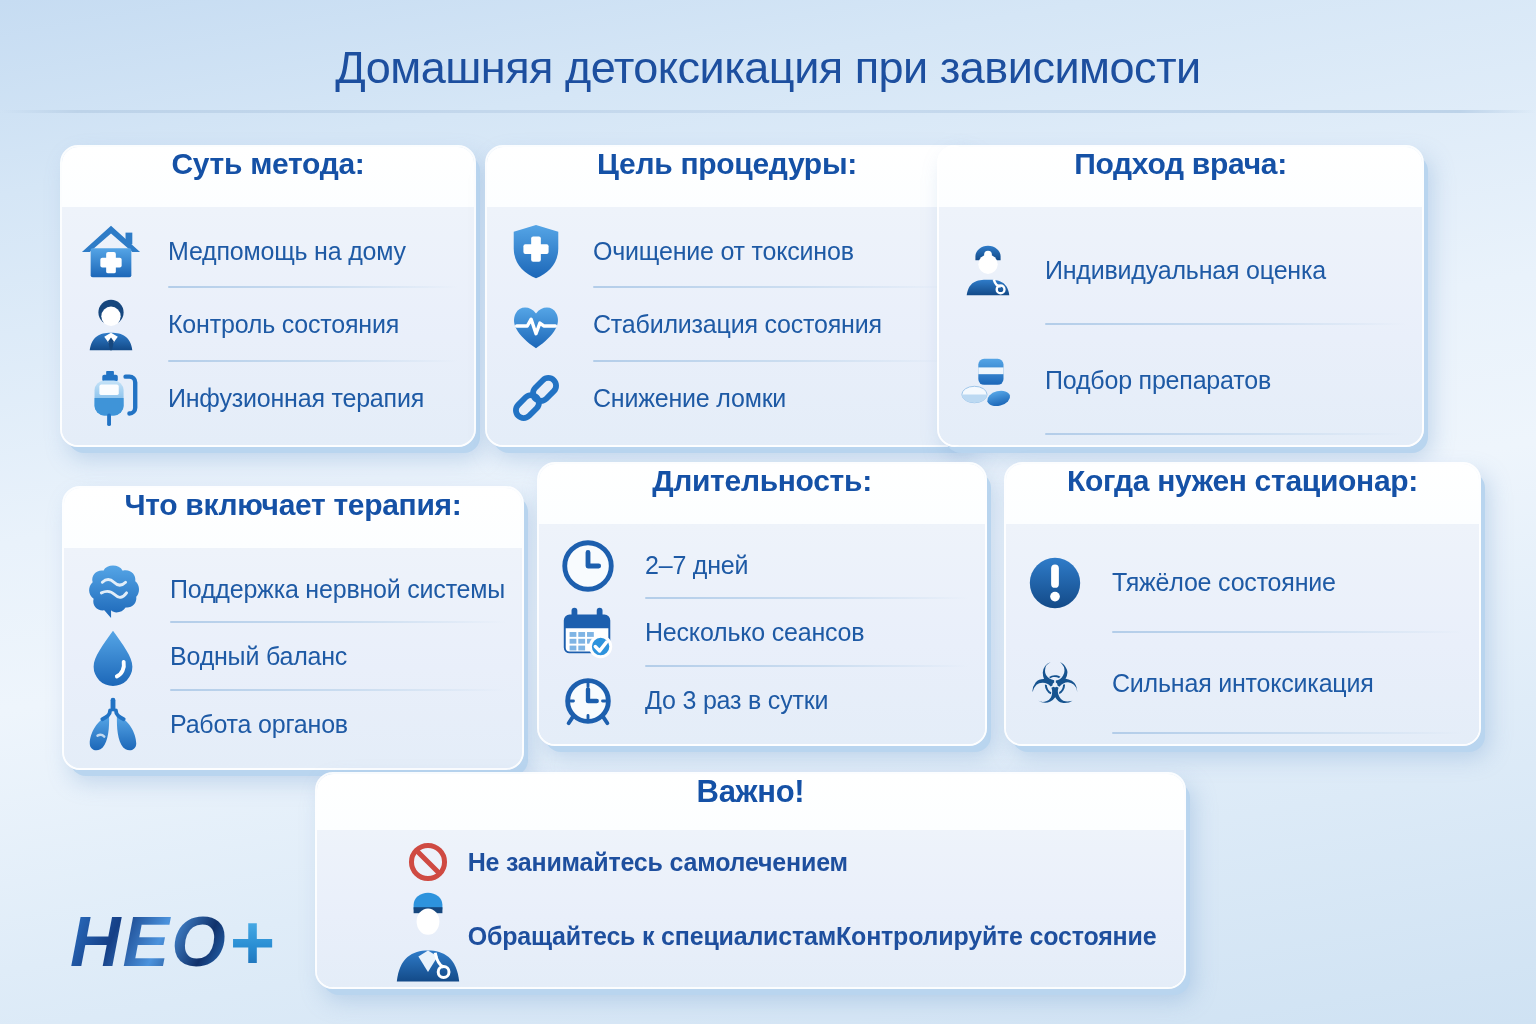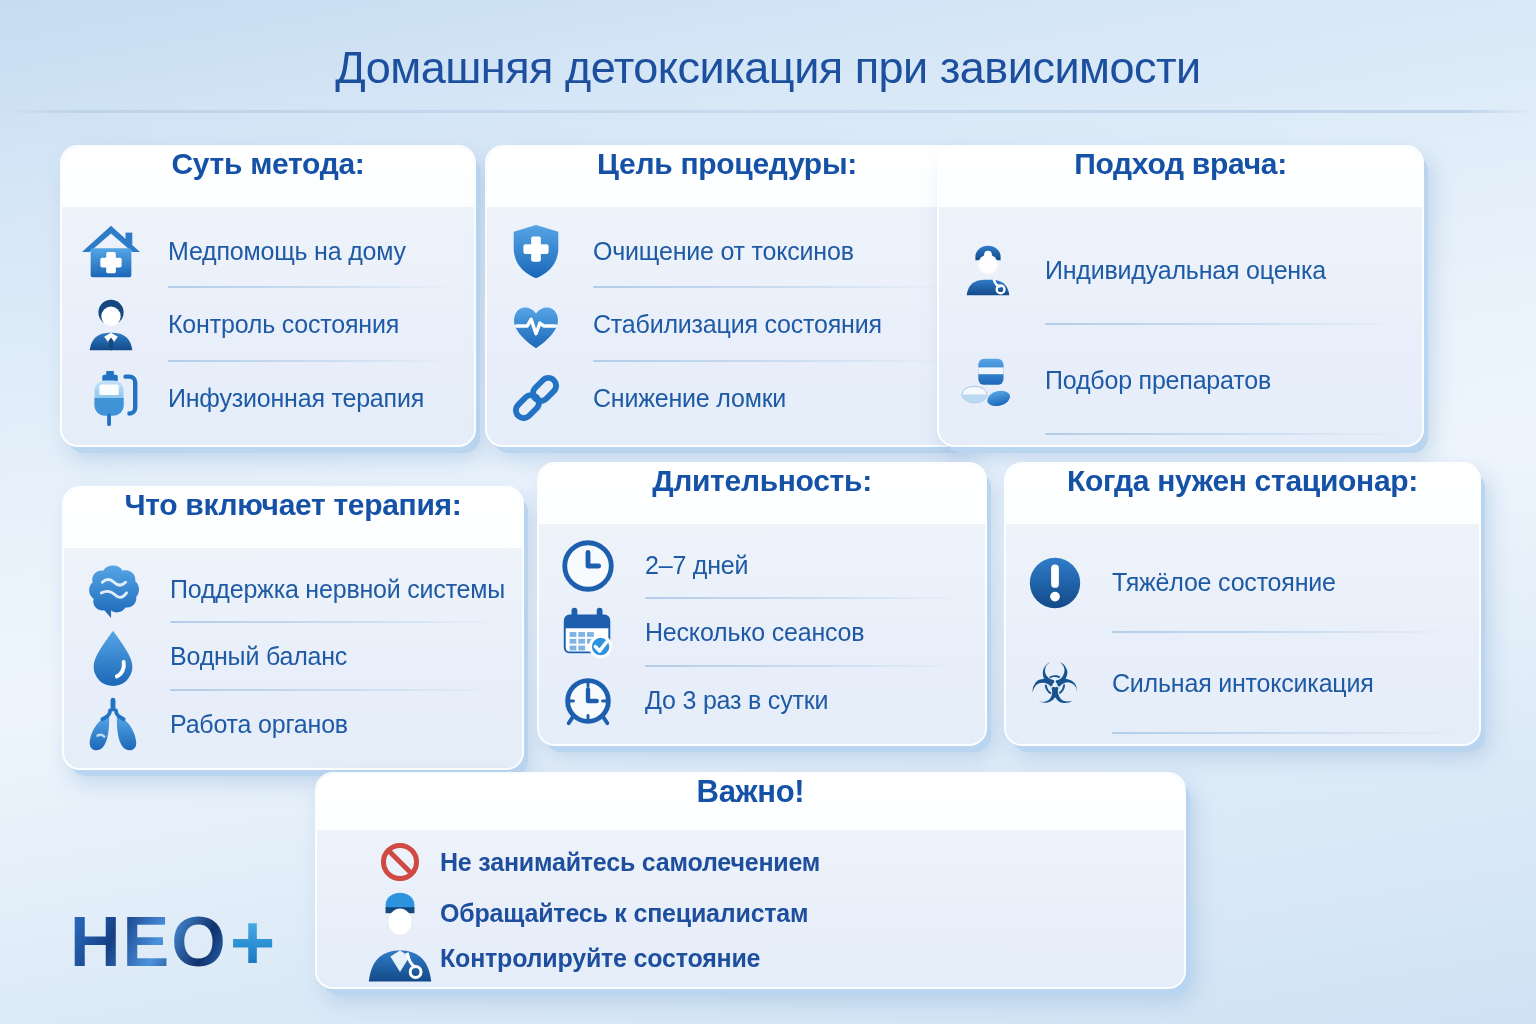--- a/index.html
+++ b/index.html
@@ -45,36 +45,36 @@
   .icn { flex:0 0 66px; width:66px; height:66px; display:flex; align-items:center; justify-content:center; }
   .icn svg { width:62px; height:62px; }
   .row-label {
     margin-left:24px; font-size:25px; font-weight:500; letter-spacing:-0.2px;
     color:#1e5aa5; white-space:nowrap;
   }
   
   .imp .card-header { flex:0 0 56px; font-size:31px; }
   .imp-body {
     flex:1; background:linear-gradient(180deg,#eef3fa 0%, #e9effa 55%, #e4edf8 100%);
-    border-radius:0 0 16px 16px; display:flex; padding-top:6px;padding-left:43px;
+    border-radius:0 0 16px 16px; display:flex; justify-content:center; padding-top:6px;padding-left:43px;
   }
   .imp-rows { display:flex; flex-direction:column; }
   .imp-row { display:flex; align-items:center; height:52px; }
   .imp-row-double { display:flex; align-items:center; }
   .imp-icon-col { flex:0 0 80px; display:flex; align-items:center; justify-content:center; }
   .imp-icon-col svg.small { width:46px; height:46px; }
   .imp-icon-col svg.tall  { width:78px; height:96px; }
   .imp-label { font-size:25px; font-weight:600; color:#1e4f9e; letter-spacing:-0.2px; white-space:nowrap; }
-  .imp-lines { display:flex; flex-direction:column; }
+  .imp-lines { display:flex; }
   .imp-lines .imp-label { height:45px; display:flex; align-items:center; }
   
   .logo { position:absolute; left:70px; top:902px; font-weight:bold; font-size:70px; letter-spacing:2px; display:flex; align-items:center; }
   .logo-neo {
     background:linear-gradient(115deg,#2e74c8 0%,#153f86 30%,#4c93dd 55%,#10316b 80%,#2f7ecf 100%);
-    -webkit-background-clip:text; background-clip:text; color:transparent;
+    -webkit-background-clip:text; background-clip:text; color:transparent;font-style:italic;
   }
   .logo-plus {
     background:linear-gradient(180deg,#55b6ec 0%,#2b8fd4 55%,#1a6cb4 100%);
     -webkit-background-clip:text; background-clip:text; color:transparent;
     font-size:78px; margin-left:2px; line-height:60px;
   }
 </style>
 </head>
 <body>
 

